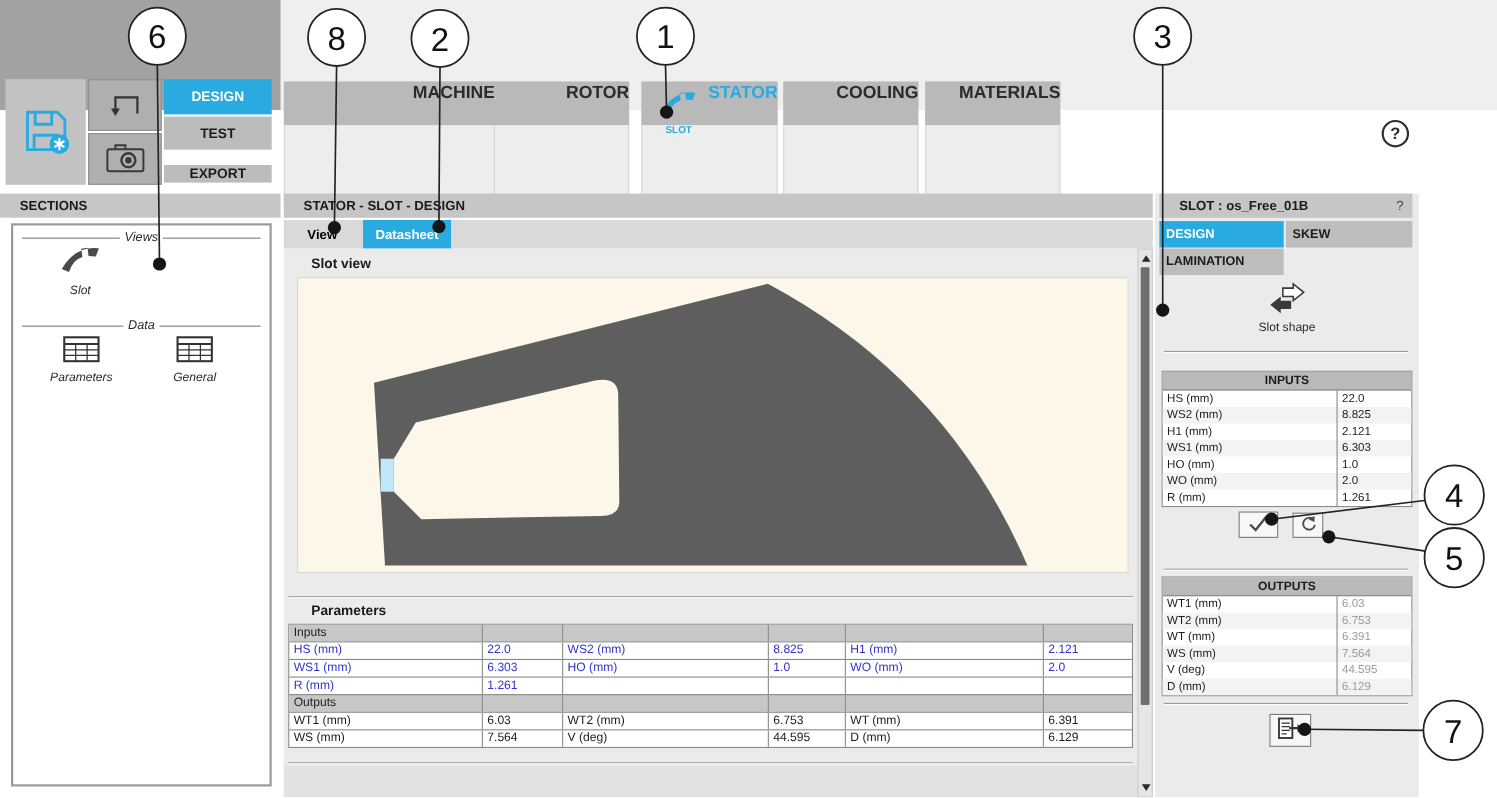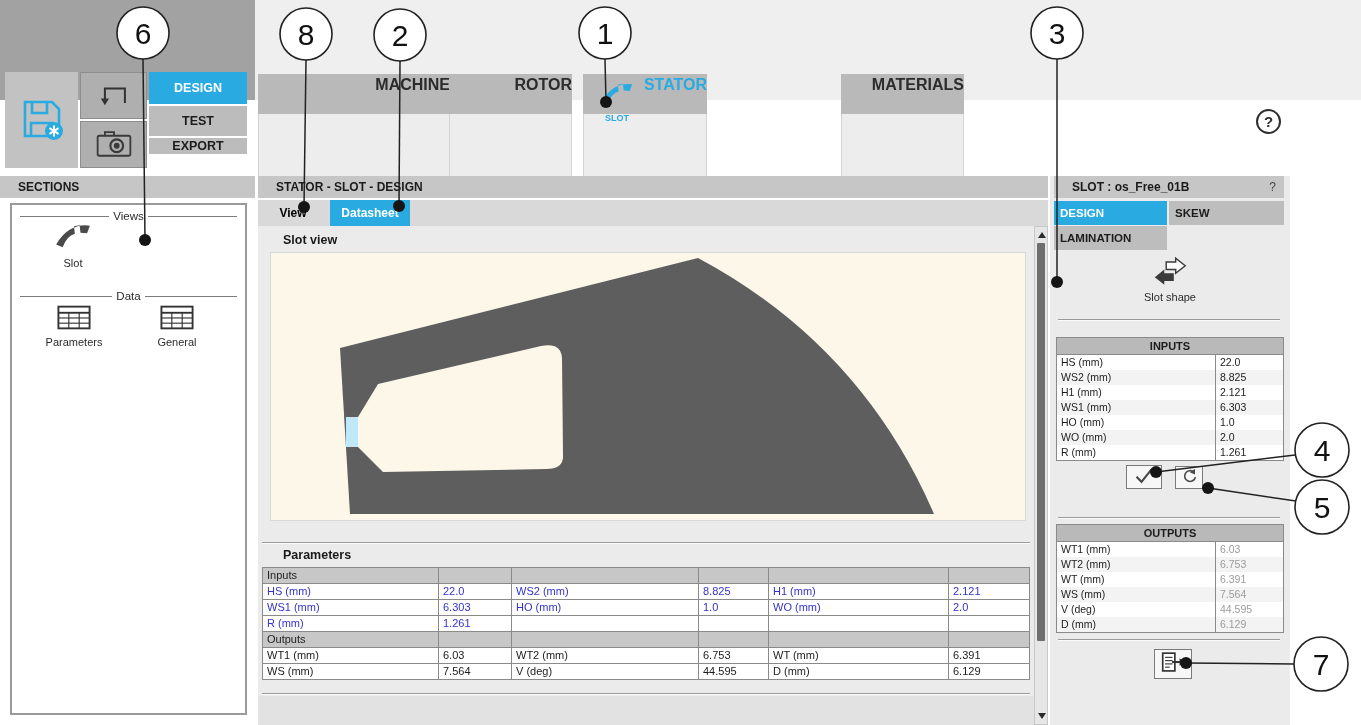--- a/index.html
+++ b/index.html
@@ -19,21 +19,21 @@
   .panel-hd.active{color:#29ABE2;}
   .panel-bd{height:70px;background:#EDEDED;border:1px solid #D4D4D4;border-top:none;}
   .slotwidget{position:absolute;left:10px;top:6px;width:48px;text-align:center;}
   .slotwidget .lbl{color:#29ABE2;font-weight:bold;font-size:9px;margin-top:3px;}
   .helpicon{left:1256px;top:109px;width:25px;height:25px;border:2.4px solid #2E2E2E;border-radius:50%;
             display:flex;align-items:center;justify-content:center;font-weight:bold;font-size:15px;color:#2E2E2E;background:transparent;}
   
   .stripe{height:22px;line-height:22px;background:#C6C6C6;font-weight:bold;font-size:12px;color:#1b1b1b;padding-left:18px;}
   
   .sidebody{left:0;top:198px;width:255px;height:527px;background:#fff;}
-  .sidepanel{left:10px;top:203px;width:237px;height:512px;border:2px solid #9A9A9A;background:#fff;}
+  .sidepanel{left:10px;top:203px;width:237px;height:512px;border:2px solid #9A9A9A;background:#fff;font-style:italic;}
   .sep{position:absolute;left:8px;right:8px;display:flex;align-items:center;font-size:11.5px;color:#2b2b2b;}
   .sep .ln{flex:1;border-top:1px solid #7c7c7c;}
   .sep span{padding:0 4px;}
   .iconwidget{position:absolute;text-align:center;font-size:11px;color:#2b2b2b;}
   .iconwidget .lbl{margin-top:4px;}
   
   .tabstrip{left:258px;top:200px;width:790px;height:26px;background:#D9D9D9;}
   .tab{position:absolute;top:0;height:26px;line-height:26px;text-align:center;font-weight:bold;font-size:12px;color:#000000;}
   .tab.active{background:#29ABE2;color:#fff;}
   .mainbody{left:258px;top:226px;width:776px;height:499px;background:#EBEBEB;}
@@ -112,21 +112,21 @@
         <path d="M12,10 v-4 h10 v4" fill="none" stroke="#3A3A3A" stroke-width="2"></path>
         <rect x="4" y="10" width="36" height="22" rx="2" fill="none" stroke="#3A3A3A" stroke-width="2"></rect>
         <circle cx="25" cy="21" r="7" fill="none" stroke="#3A3A3A" stroke-width="2.4"></circle>
         <circle cx="25" cy="21" r="3.2" fill="#3A3A3A"></circle>
       </svg>
     </span>
   </div>
 
   <div class="abs modebtn active" style="top:72px;height:32px;">DESIGN</div>
   <div class="abs modebtn" style="top:106px;height:30px;">TEST</div>
-  <div class="abs modebtn" style="top:138px;height:16px;">EXPORT</div>
+  <div class="abs modebtn" style="top:150px;height:16px;">EXPORT</div>
 
   <div class="abs panel" style="left:258px;width:192px;">
     <div class="panel-hd">MACHINE</div>
     <div class="panel-bd"></div>
   </div>
   <div class="abs panel" style="left:449px;width:123px;">
     <div class="panel-hd">ROTOR</div>
     <div class="panel-bd"></div>
   </div>
   <div class="abs panel" style="left:583px;width:124px;">
@@ -134,20 +134,24 @@
     <div class="panel-bd">
       <div class="slotwidget">
         <span>
           <svg width="34" height="27" viewBox="0 0 40 32">
             <path d="M2,25 Q16,2 38,5 L35,13 Q31,12.5 28,12.5 L27,4.5 L21,5.5 L22,13.5 Q13,16 9,28 Z" fill="#29ABE2"></path>
           </svg>
         </span>
         <div class="lbl">SLOT</div>
       </div>
     </div>
+  </div>
+  <div class="abs panel" style="left:712px;width:123px;">
+    <div class="panel-hd">COOLING</div>
+    <div class="panel-bd"></div>
   </div>
   <div class="abs panel" style="left:841px;width:123px;">
     <div class="panel-hd">MATERIALS</div>
     <div class="panel-bd"></div>
   </div>
 
   <div class="abs helpicon">?</div>
 
   <div class="abs stripe" style="left:0;top:176px;width:255px;">SECTIONS</div>
   <div class="abs sidebody"></div>

